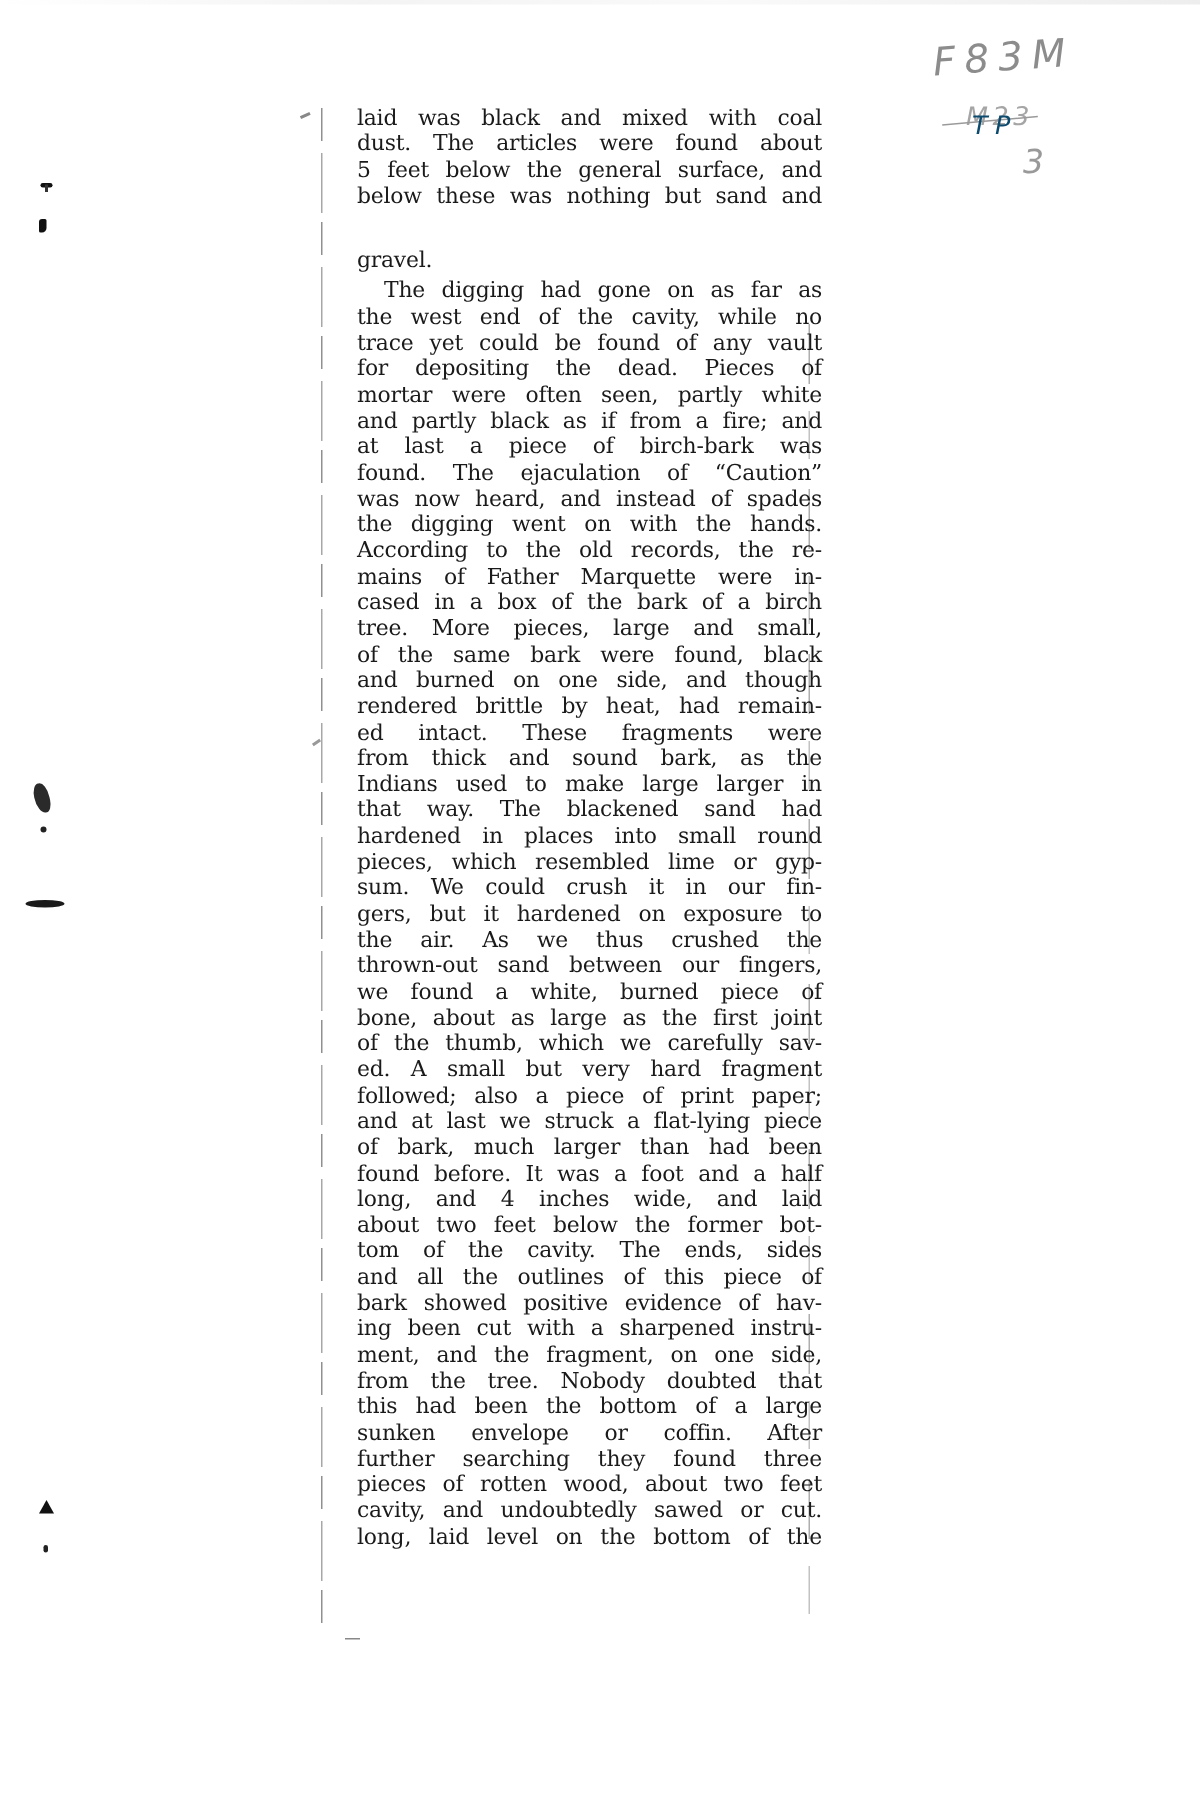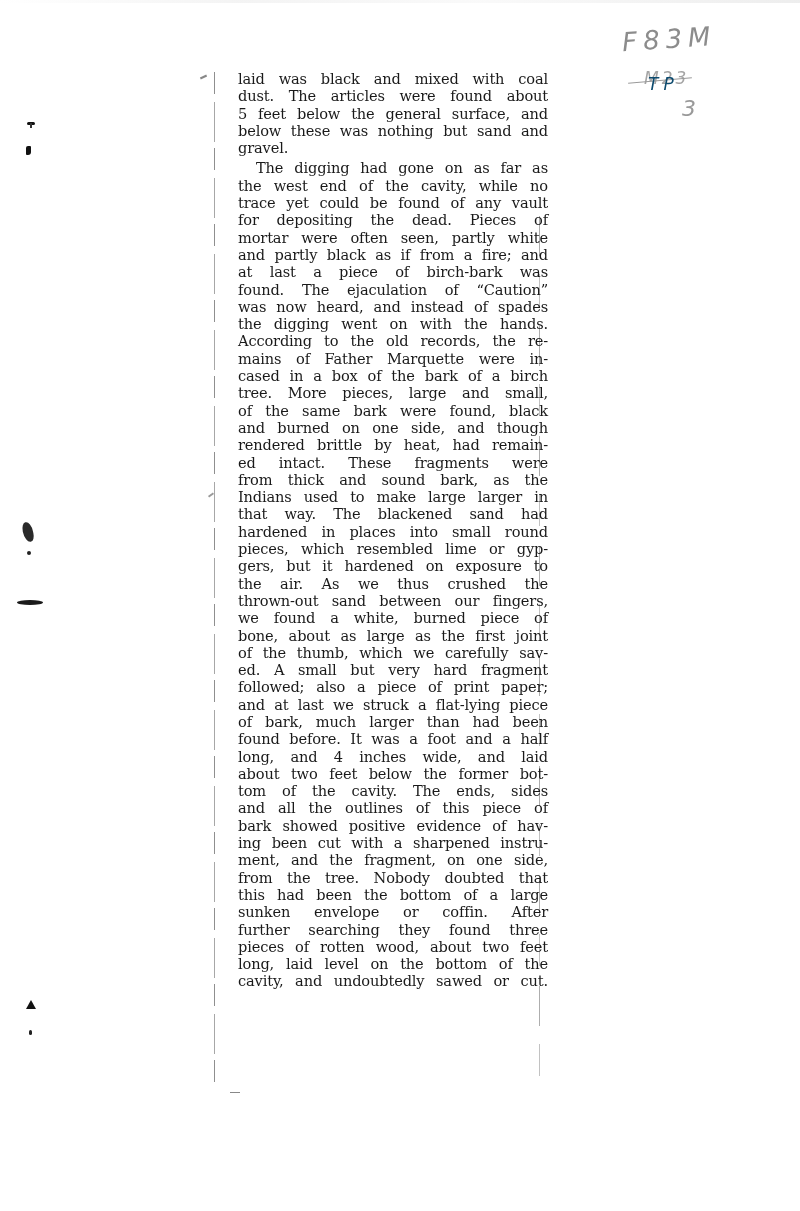--- a/index.html
+++ b/index.html
@@ -58,20 +58,21 @@
       height: 17.3px;
       line-height: 17.3px;
       font-size: 14.6px;
       white-space: nowrap;
       text-align: justify;
       text-align-last: justify;
       letter-spacing: -0.15px;
     }
     .line.last {
       text-align-last: left;
+      margin-top: 26px;
     }
     .line.indent {
       padding-left: 18px;
     }
     .line.para-gap {
       margin-top: 3px;
     }
     .handwritten-note {
       position: absolute;
       left: 618px;
@@ -225,20 +226,21 @@
     <span class="line">tree. More pieces, large and small,</span>
     <span class="line">of the same bark were found, black</span>
     <span class="line">and burned on one side, and though</span>
     <span class="line">rendered brittle by heat, had remain-</span>
     <span class="line">ed intact. These fragments were</span>
     <span class="line">from thick and sound bark, as the</span>
     <span class="line">Indians used to make large larger in</span>
     <span class="line">that way. The blackened sand had</span>
     <span class="line">hardened in places into small round</span>
     <span class="line">pieces, which resembled lime or gyp-</span>
+    <span class="line">sum. We could crush it in our fin-</span>
     <span class="line">gers, but it hardened on exposure to</span>
     <span class="line">the air. As we thus crushed the</span>
     <span class="line">thrown-out sand between our fingers,</span>
     <span class="line">we found a white, burned piece of</span>
     <span class="line">bone, about as large as the first joint</span>
     <span class="line">of the thumb, which we carefully sav-</span>
     <span class="line">ed. A small but very hard fragment</span>
     <span class="line">followed; also a piece of print paper;</span>
     <span class="line">and at last we struck a flat-lying piece</span>
     <span class="line">of bark, much larger than had been</span>
@@ -248,16 +250,16 @@
     <span class="line">tom of the cavity. The ends, sides</span>
     <span class="line">and all the outlines of this piece of</span>
     <span class="line">bark showed positive evidence of hav-</span>
     <span class="line">ing been cut with a sharpened instru-</span>
     <span class="line">ment, and the fragment, on one side,</span>
     <span class="line">from the tree. Nobody doubted that</span>
     <span class="line">this had been the bottom of a large</span>
     <span class="line">sunken envelope or coffin. After</span>
     <span class="line">further searching they found three</span>
     <span class="line">pieces of rotten wood, about two feet</span>
+    <span class="line">cavity, and undoubtedly sawed or cut.</span>
     <span class="line">long, laid level on the bottom of the</span>
-    <span class="line">cavity, and undoubtedly sawed or cut.</span>
   </div>
 </div>
 
 </body></html>

